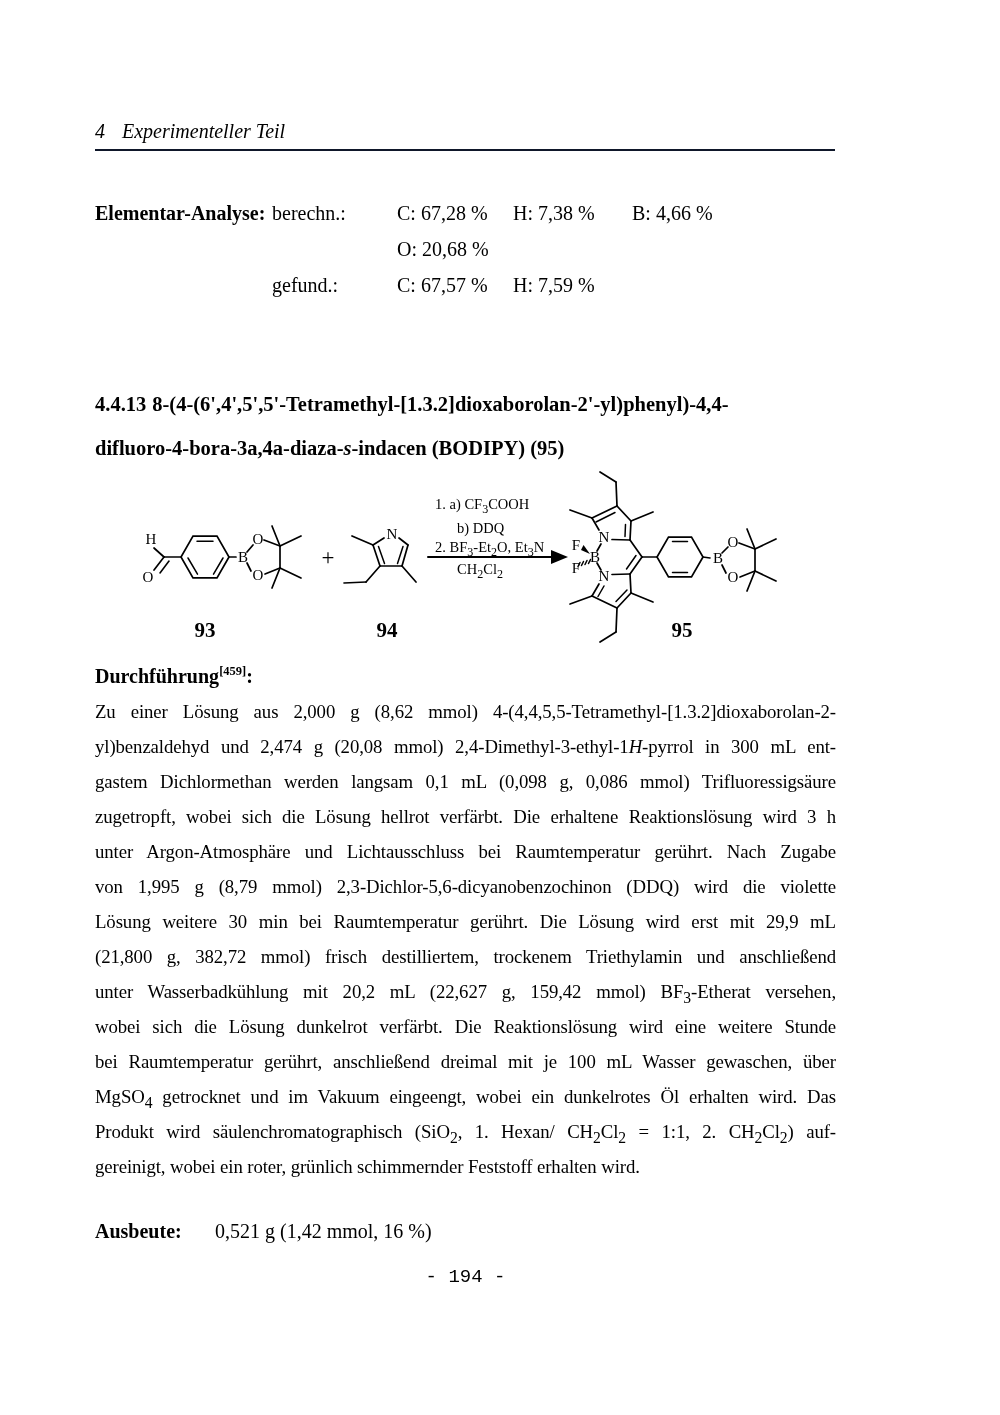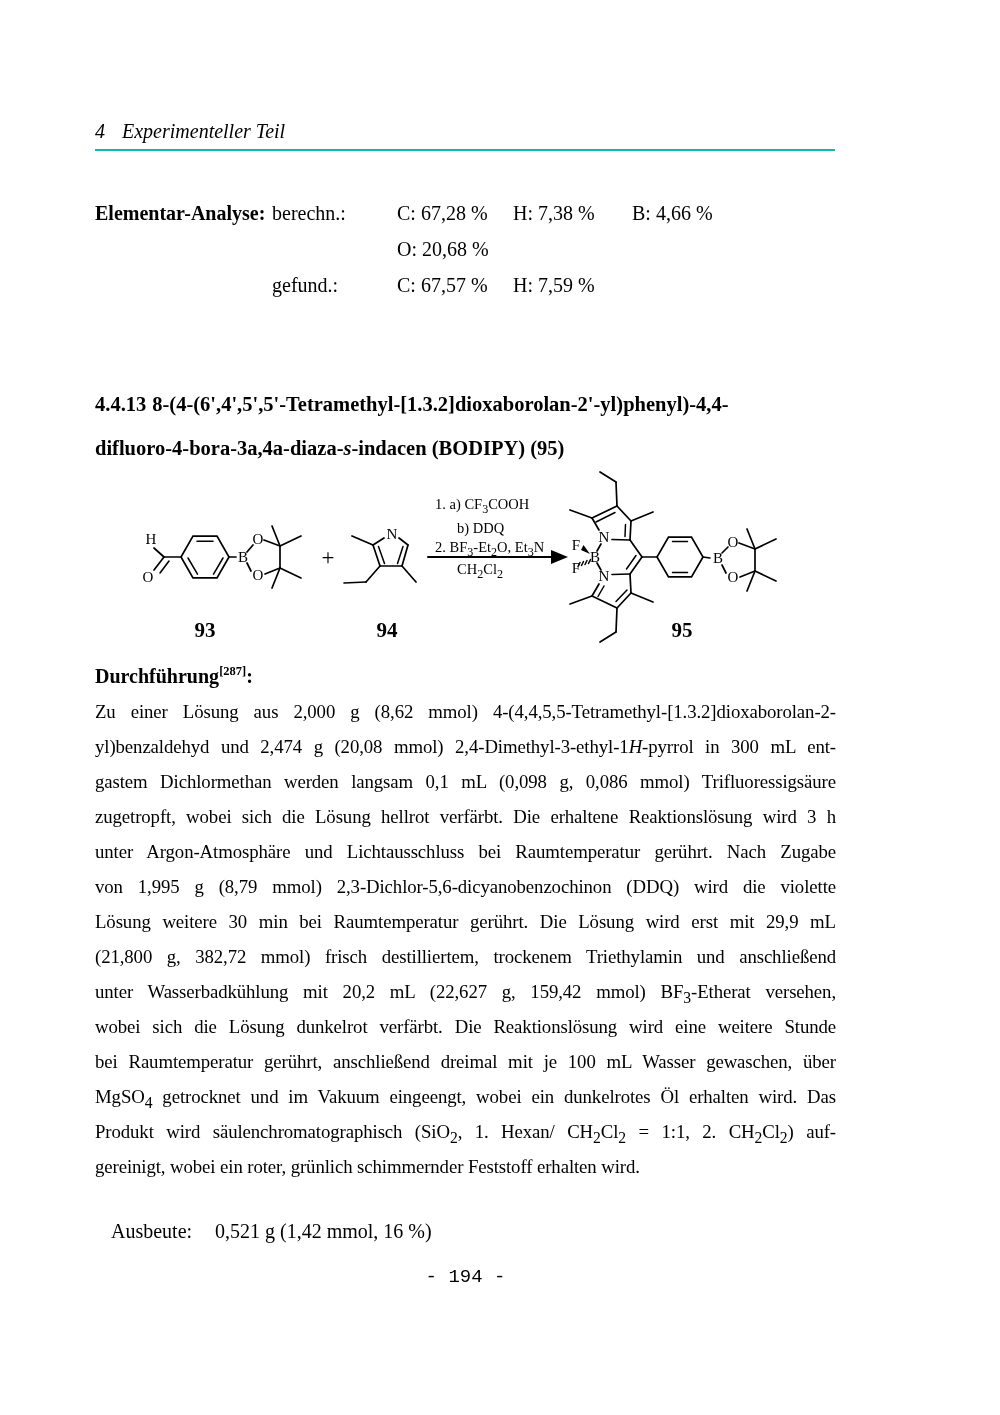--- a/index.html
+++ b/index.html
@@ -4,21 +4,21 @@
 <style>
   html,body { margin:0; padding:0; background:#777; }
   .page {
     position:relative; width:1000px; height:1415px; margin:0 auto;
     background:#ffffff; color:#000;
     font-family:"Liberation Serif","DejaVu Serif",serif;
     overflow:hidden;
   }
   
   .running-header { position:absolute; left:95px; top:120px; width:740px;
-    font-style:italic; font-size:20px; border-bottom:2px solid #14b8a6; padding-bottom:6px; }
+    font-style:italic; font-size:20px; border-bottom:2px solid #0f172a; padding-bottom:6px; }
   .running-header .chap-no { display:inline-block; width:27px; }
   
   .elem { position:absolute; left:95px; top:170px; width:760px; height:112px; font-size:20px; }
   .elem span { position:absolute; white-space:nowrap;margin-top:32px; }
   .elem .b { font-weight:bold; }
   
   .sect { position:absolute; left:95px; top:382px; width:790px;
     font-weight:bold; font-size:20.5px; line-height:44px; }
   .sect .no { margin-right:6px; }
   
@@ -31,21 +31,21 @@
     font-size:14.5px; text-align:center; }
   
   .proc-head { position:absolute; left:95px; top:664px; font-size:20px; font-weight:bold; }
   .proc-head sup { font-size:12.5px; }
   .para { position:absolute; left:95px; top:694px; width:741px;
     font-size:18.8px; letter-spacing:-0.1px; }
   .jline { height:35px; line-height:35px; text-align:justify; text-align-last:justify; white-space:normal; }
   .jline.last { text-align-last:left; }
   
   .yield { position:absolute; left:95px; top:1220px; width:741px; font-size:20px; }
-  .yield .lab { font-weight:normal; position:absolute; left:16px; }
+  .yield .lab { font-weight:bold; position:absolute; left:0; }
   .yield .val { position:absolute; left:120px; }
   
   .footer { position:absolute; left:95px; top:1266px; width:741px;
     text-align:center; font-size:19px;font-family:Liberation Mono, monospace; }
   
   .bond { stroke:#000; stroke-width:1.7; fill:none; stroke-linecap:round; }
   .bond2 { stroke:#000; stroke-width:1.5; fill:none; stroke-linecap:round; }
   .atom { font-size:15px; font-family:"Liberation Serif",serif; fill:#000; text-anchor:middle; }
   .cmpd { font-size:21px; font-weight:bold; font-family:"Liberation Serif",serif; fill:#000; text-anchor:middle; }
   .plus { font-size:23px; font-family:"Liberation Serif",serif; fill:#000; text-anchor:middle; }
@@ -201,21 +201,21 @@
     </svg>
 
     <div class="cond">
       <div>1. a) CF<sub>3</sub>COOH</div>
       <div class="ind">b) DDQ</div>
       <div>2. BF<sub>3</sub>-Et<sub>2</sub>O, Et<sub>3</sub>N</div>
     </div>
     <div class="solvent">CH<sub>2</sub>Cl<sub>2</sub></div>
   </div>
 
-  <div class="proc-head"><span>Durchführung</span><sup>[287]</sup><span>:</span></div>
+  <div class="proc-head"><span>Durchführung</span><sup>[459]</sup><span>:</span></div>
 
   <div class="para">
     <div class="jline">Zu einer Lösung aus 2,000 g (8,62 mmol) 4-(4,4,5,5-Tetramethyl-[1.3.2]dioxaborolan-2-</div>
     <div class="jline">yl)benzaldehyd und 2,474 g (20,08 mmol) 2,4-Dimethyl-3-ethyl-1<i>H</i>-pyrrol in 300 mL ent-</div>
     <div class="jline">gastem Dichlormethan werden langsam 0,1 mL (0,098 g, 0,086 mmol) Trifluoressigsäure</div>
     <div class="jline">zugetropft, wobei sich die Lösung hellrot verfärbt. Die erhaltene Reaktionslösung wird 3 h</div>
     <div class="jline">unter Argon-Atmosphäre und Lichtausschluss bei Raumtemperatur gerührt. Nach Zugabe</div>
     <div class="jline">von 1,995 g (8,79 mmol) 2,3-Dichlor-5,6-dicyanobenzochinon (DDQ) wird die violette</div>
     <div class="jline">Lösung weitere 30 min bei Raumtemperatur gerührt. Die Lösung wird erst mit 29,9 mL</div>
     <div class="jline">(21,800 g, 382,72 mmol) frisch destilliertem, trockenem Triethylamin und anschließend</div>

